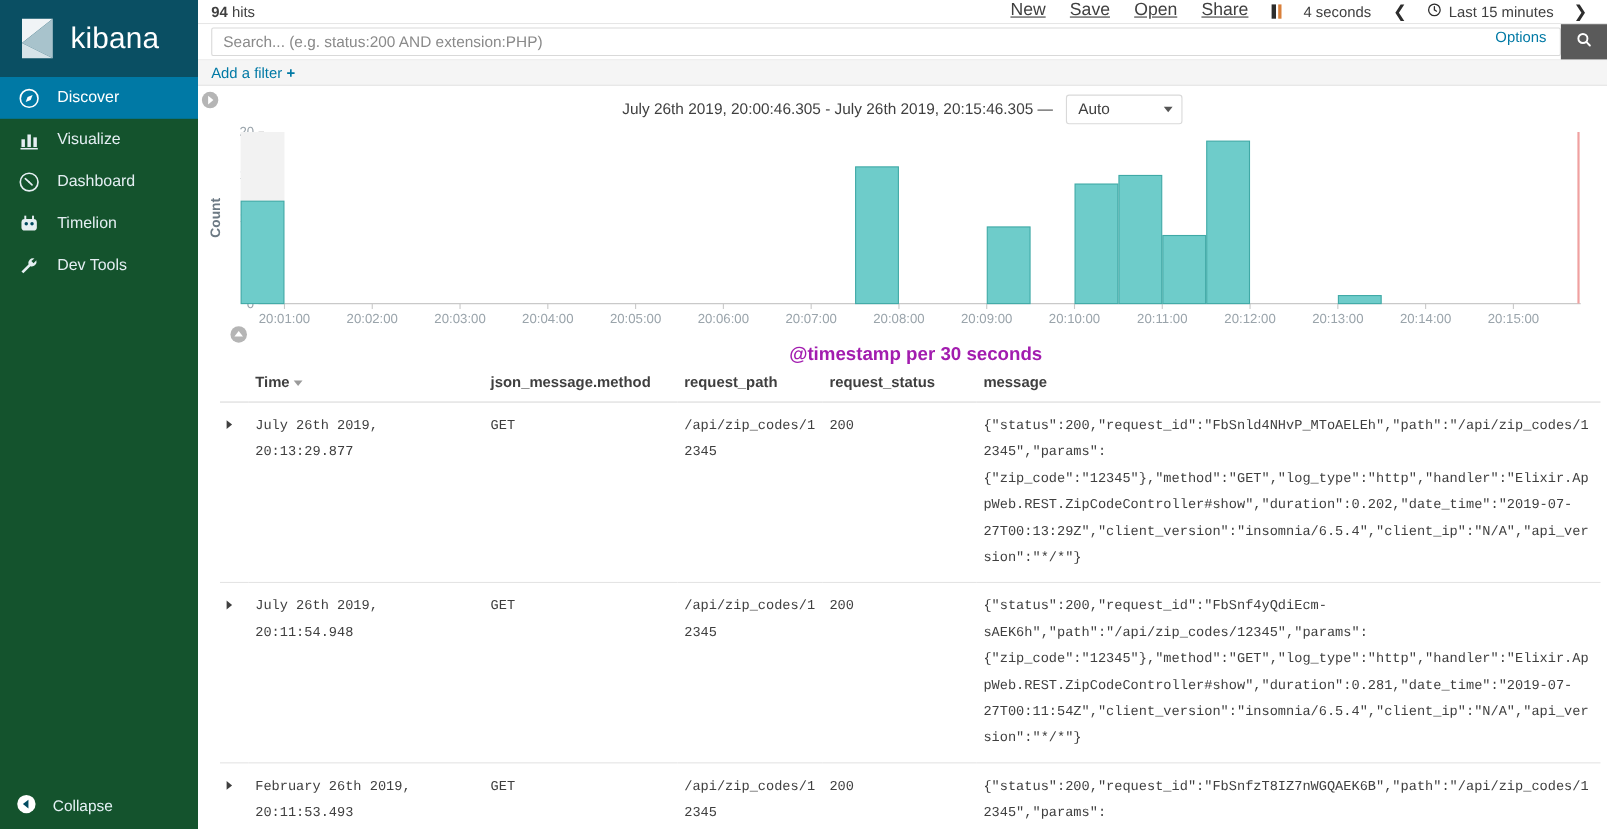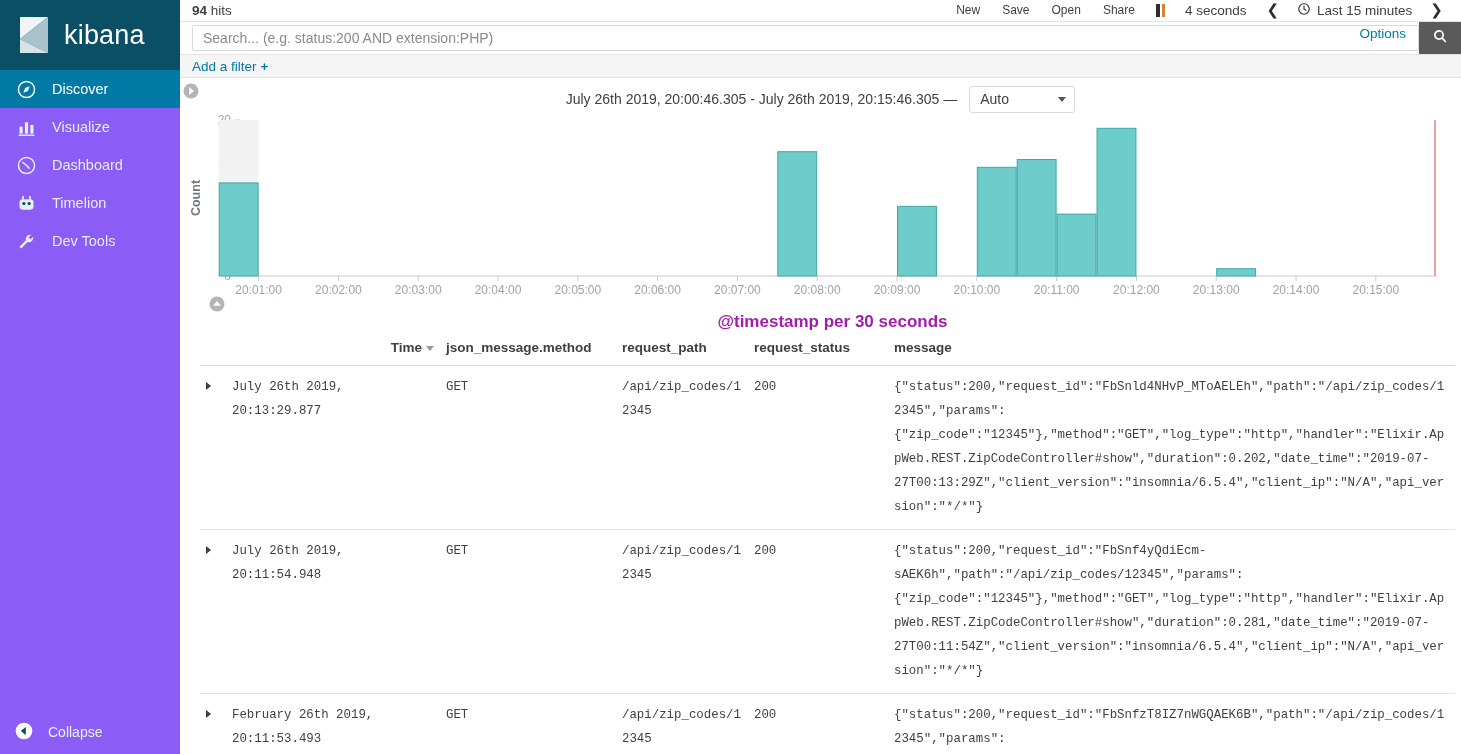--- a/index.html
+++ b/index.html
@@ -11,21 +11,21 @@
     background: #fff;
     font-family: "Liberation Sans", sans-serif;
     font-size: 14px;
     color: #3f3f3f;
   }
   #app { display: flex; width: 1461px; height: 754px; }
 
   
   .sidebar {
     width: 180px; height: 754px;
-    background: #8b5cf6;
+    background: #14532d;
     flex: 0 0 180px;
     position: relative;
     color: #e6f2f6;
   }
   .brand {
     height: 70px;
     display: flex; align-items: center;
     padding-left: 12px;
     background: #0a4f63;
   }
@@ -69,21 +69,21 @@
     padding: 0 8px 0 12px;
     background: #ffffff;
     border-bottom: 1px solid #e4e4e4;
     font-size: 13.5px;
   }
   .hits { color: #3f3f3f; font-size: 13.5px; }
   .hits b { font-weight: bold; }
   .topbar-spacer { flex: 1 1 auto; }
   .top-link {
     color: #3f3f3f; padding: 0 11px; cursor: pointer;
-    font-size: 12px; white-space: nowrap;
+    font-size: 16px; white-space: nowrap; text-decoration: underline;
   }
   .pause-btn {
     display: inline-flex; align-items: center; gap: 2px;
     padding: 0 10px; cursor: pointer;
   }
   .pause-bar { width: 4px; height: 13px; background: #2d2d2d; display: inline-block; }
   .pause-bar.thin { width: 3px; background: #d9803b; }
   .interval { padding: 0 10px; cursor: pointer; white-space: nowrap; }
   .chev { padding: 0 10px; cursor: pointer; font-size: 15px; color: #2d2d2d; }
   .timepick {
@@ -177,21 +177,21 @@
   }
   table.doctable { width: 100%; border-collapse: collapse; table-layout: fixed; }
   table.doctable th {
     text-align: left;
     font-size: 13.5px; font-weight: bold; color: #3f3f3f;
     padding: 8px 6px 10px 6px;
     border-bottom: 1px solid #d9d9d9;
     white-space: nowrap;
   }
   table.doctable th.c-toggle { width: 26px; }
-  table.doctable th.c-time { width: 214px; text-align: right; }
+  table.doctable th.c-time { width: 214px; }
   table.doctable th.c-method { width: 176px; }
   table.doctable th.c-path { width: 132px; }
   table.doctable th.c-status { width: 140px; }
   table.doctable td {
     vertical-align: top;
     padding: 9px 6px 10px 6px;
     border-bottom: 1px solid #e4e4e4;
     font-family: "Liberation Mono", monospace;
     font-size: 12.4px;
     line-height: 24px;

